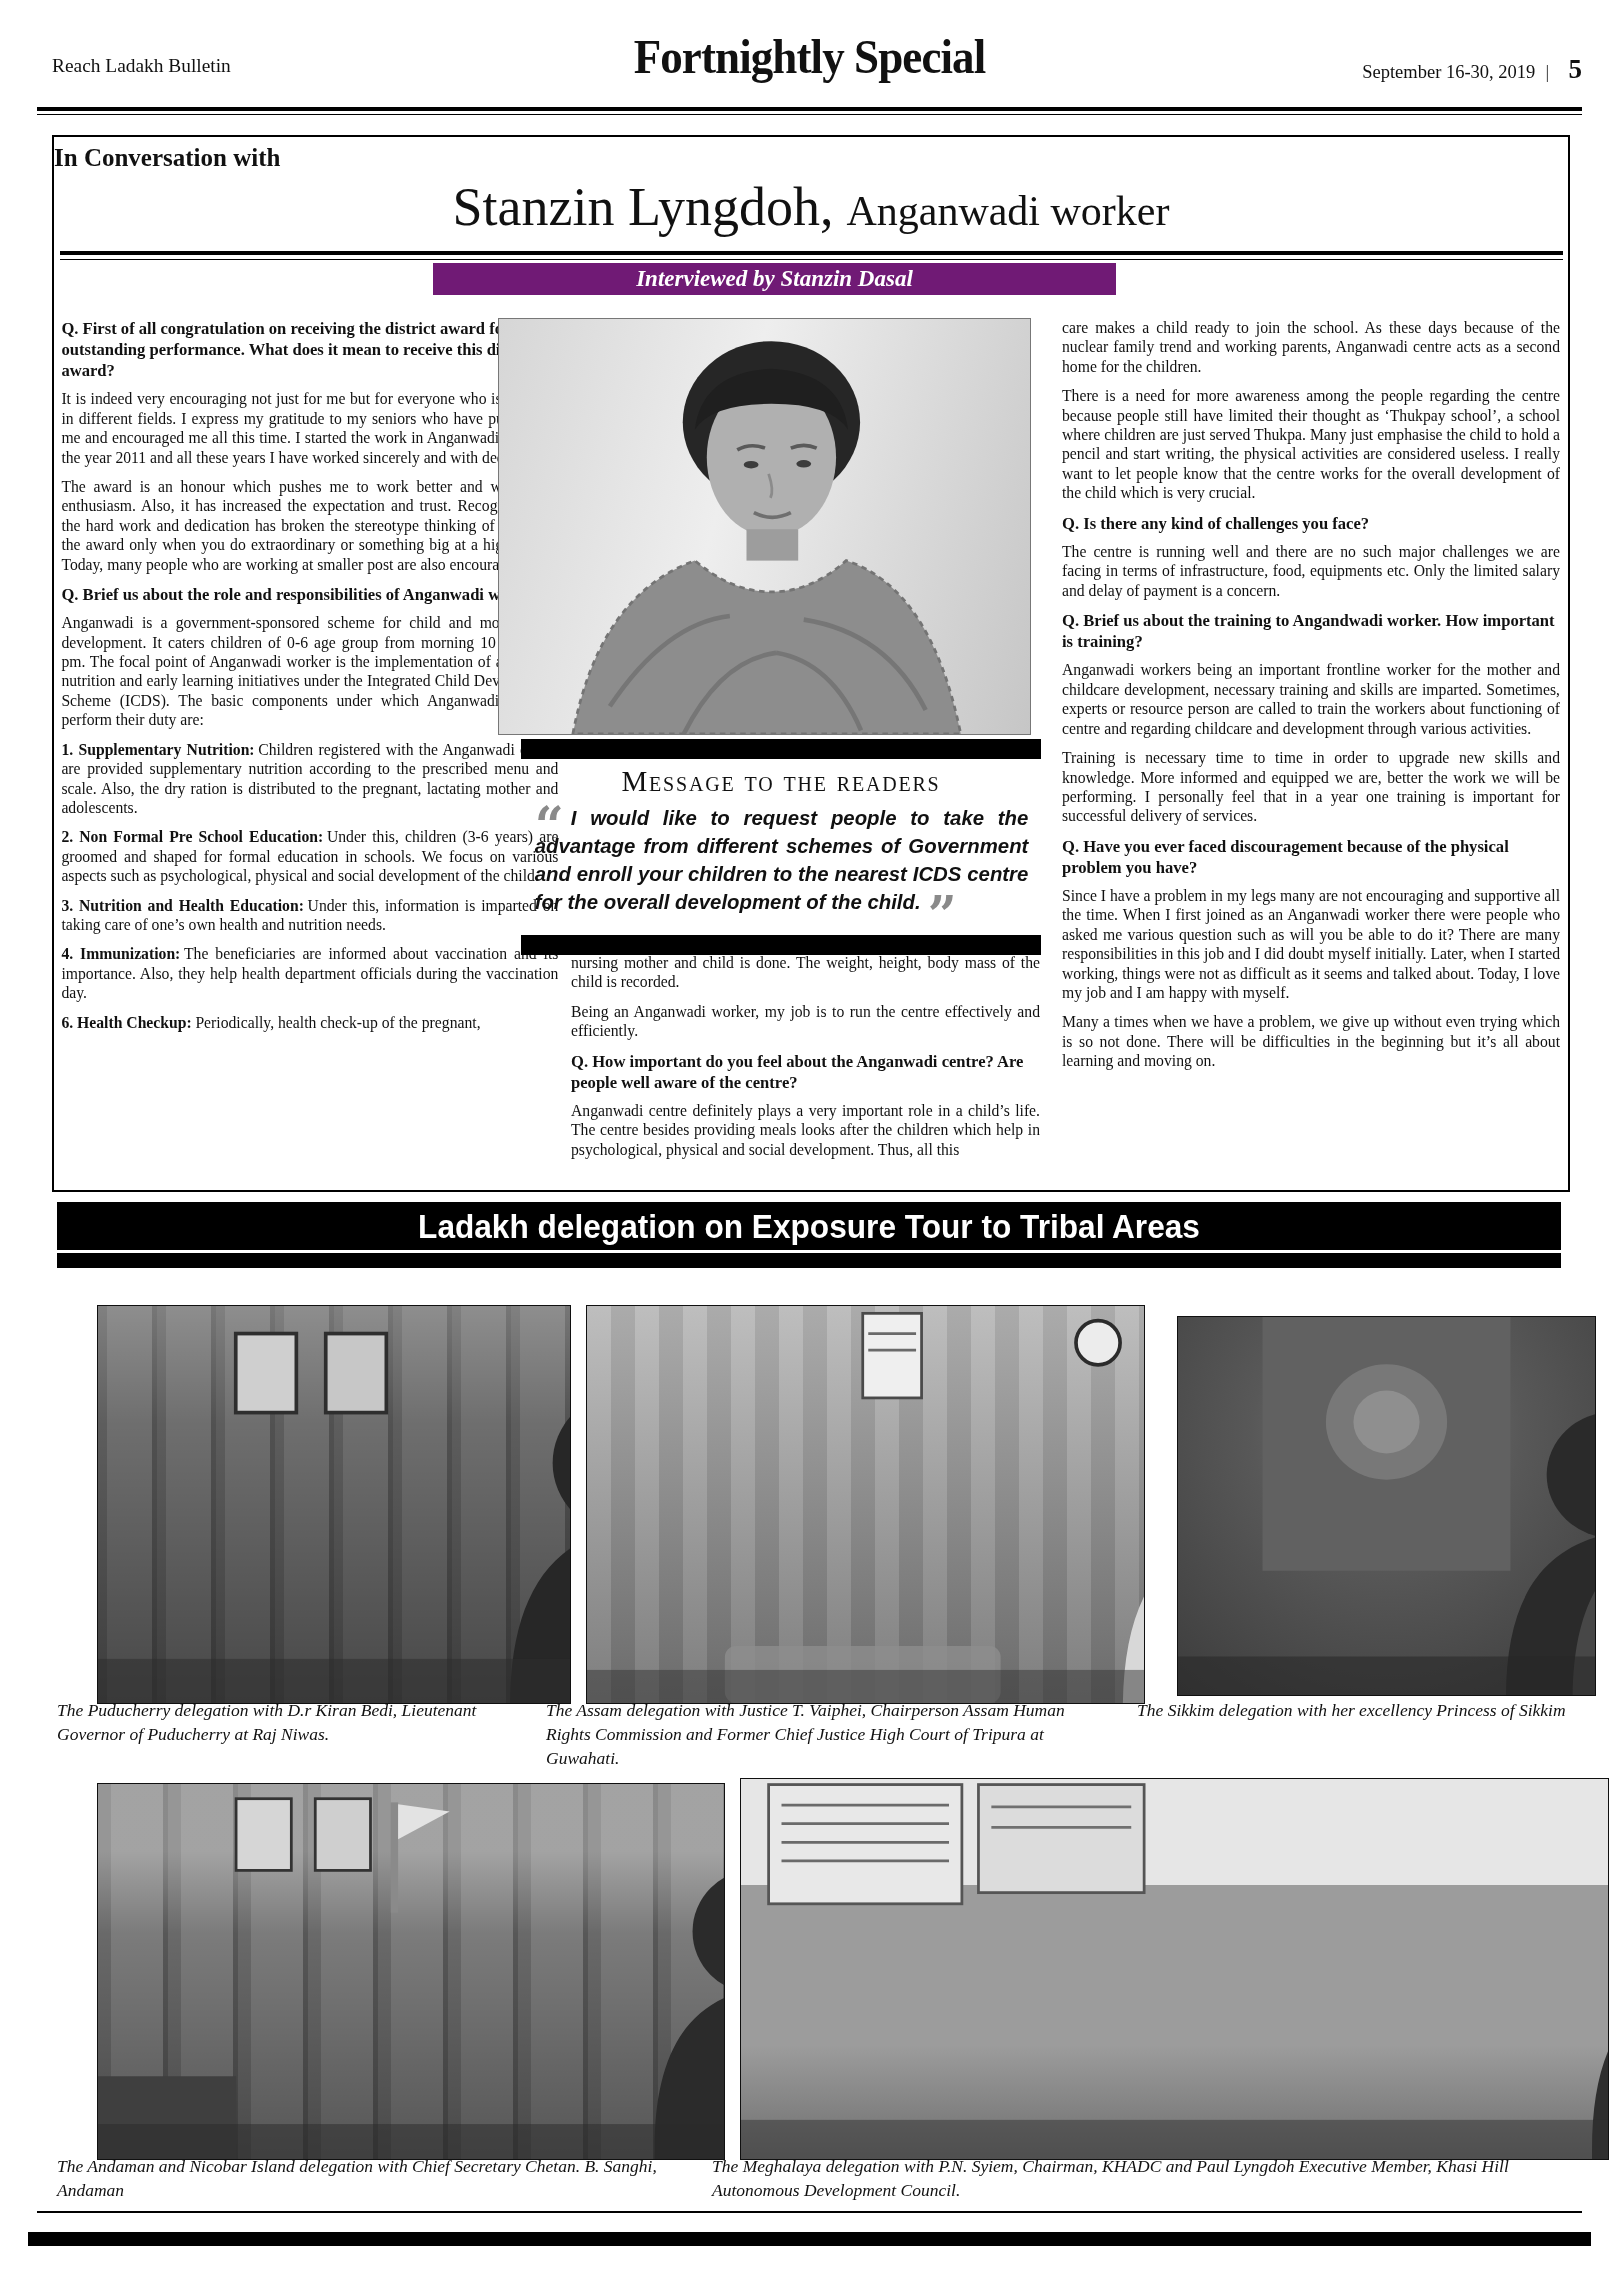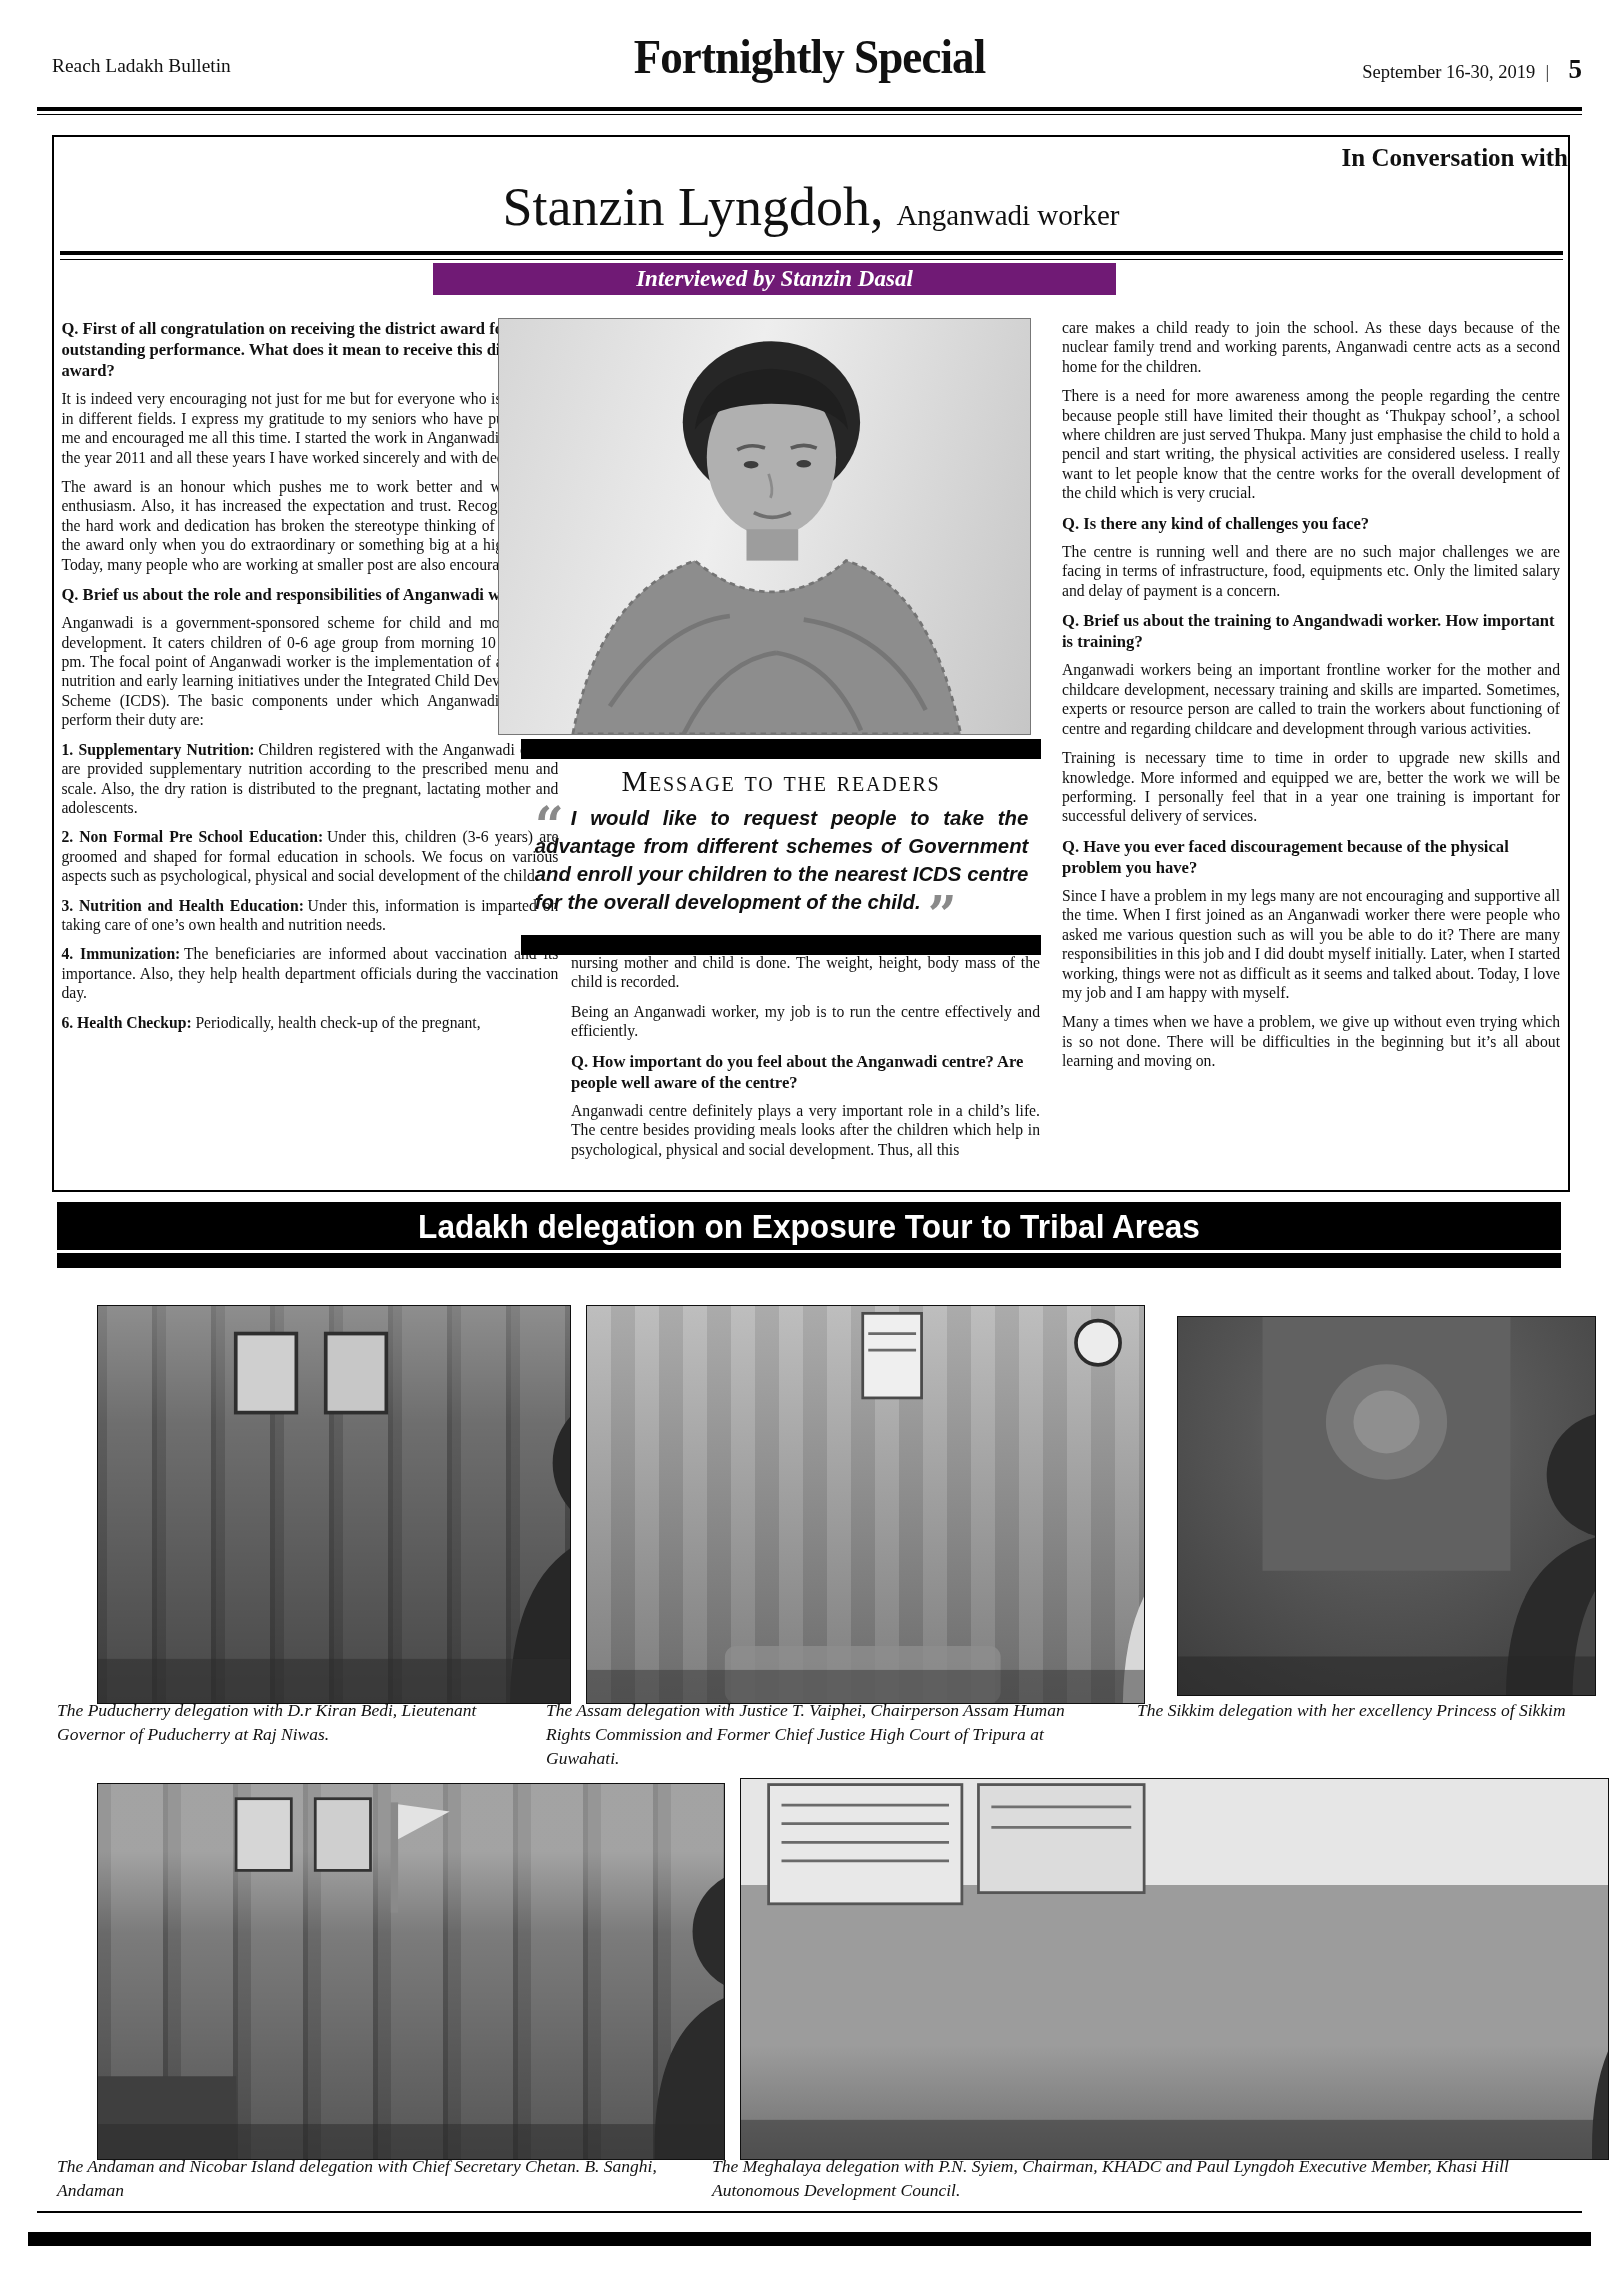--- a/index.html
+++ b/index.html
@@ -12,24 +12,24 @@
   .mh-center{left:0;right:0;top:31px;text-align:center;font-size:45px;font-weight:bold;
              letter-spacing:-0.9px;transform:scaleY(1.08);}
   .mh-right{right:37px;top:54px;font-size:18.5px;}
   .mh-right .pgnum{font-size:27px;font-weight:bold;margin-left:9.2px;}
   .mh-right .sep{margin:0 5.5px;color:#333;}
   .hdr-rule1{left:37px;width:1545px;top:107px;border-top:4.6px solid #000;}
   .hdr-rule2{left:37px;width:1545px;top:114px;border-top:1.8px solid #000;}
 
   
   .ibox{left:52px;top:135px;width:1514px;height:1053px;border:2.8px solid #000;}
-  .kicker{left:0;right:0;top:7.4px;text-align:right;font-size:25px;font-weight:bold;}
+  .kicker{left:0;right:0;top:7.4px;text-align:left;font-size:25px;font-weight:bold;}
   .ttl{left:0;right:0;top:39px;text-align:center;white-space:nowrap;}
   .ttl .nm{font-size:54px;}
-  .ttl .rl{font-size:29px;margin-left:9.2px;}
+  .ttl .rl{font-size:42px;margin-left:9.2px;}
   .ibox-rule1{left:5.5px;right:5.5px;top:114px;border-top:4.6px solid #000;}
   .ibox-rule2{left:5.5px;right:5.5px;top:122px;border-top:1.8px solid #000;}
   .byline{left:379px;top:126px;width:683px;height:32px;background:#701a75;color:#fff;
           text-align:center;font-style:italic;font-weight:bold;font-size:23px;line-height:31px;}
 
   .col{top:181px;height:871px;overflow:hidden;}
   .col1{left:7.4px;width:497px;}
   .col3{left:1008px;width:498px;}
   .col2txt{left:517px;top:816px;width:469px;height:236px;overflow:hidden;}
 

